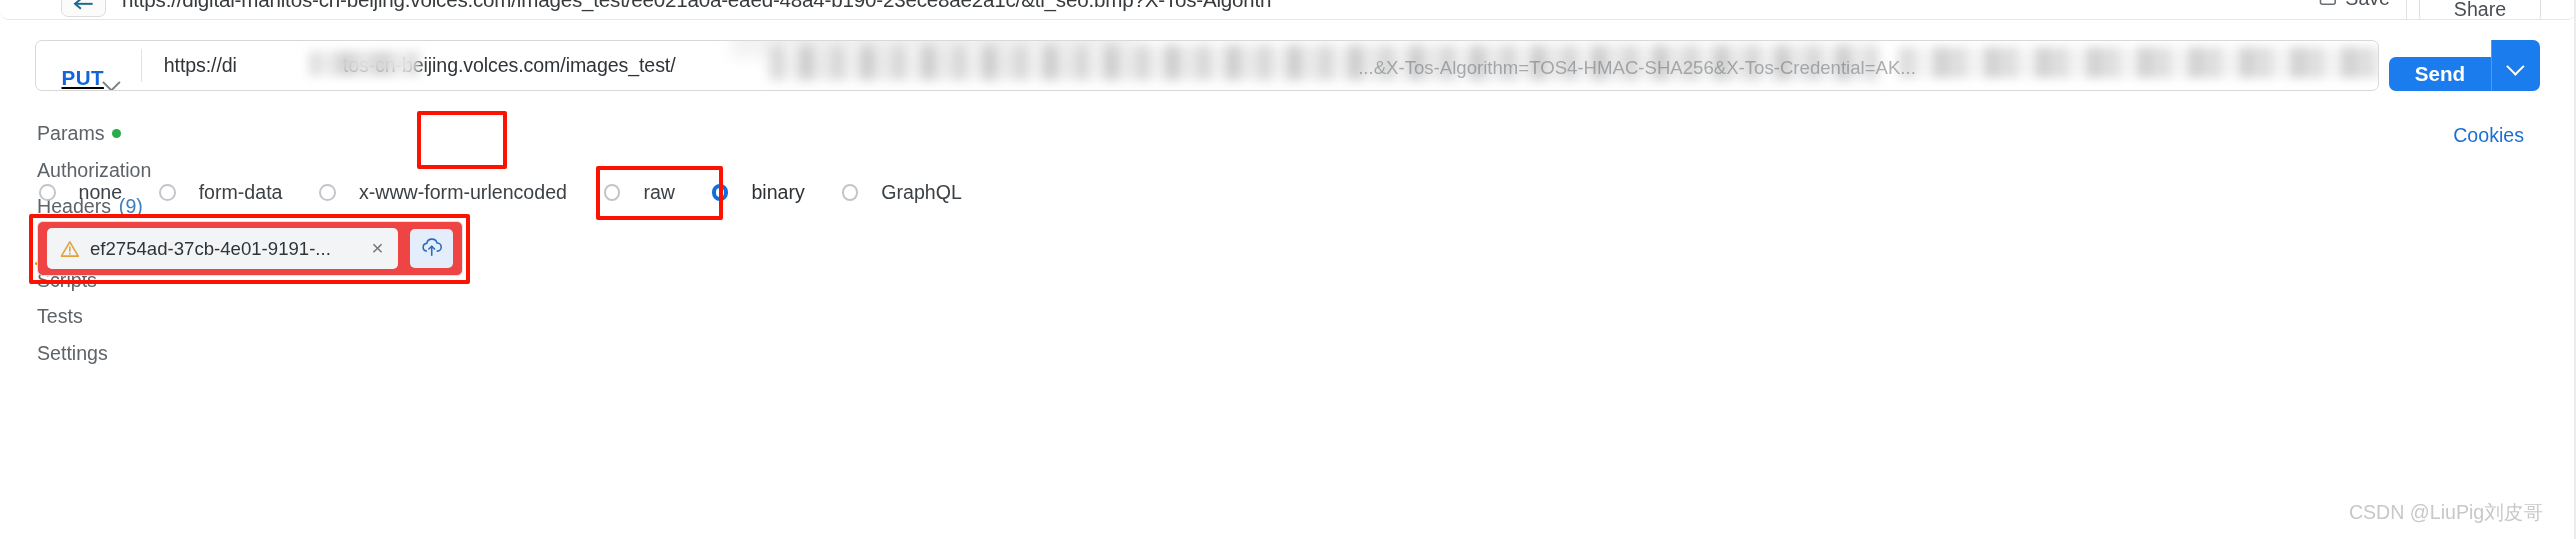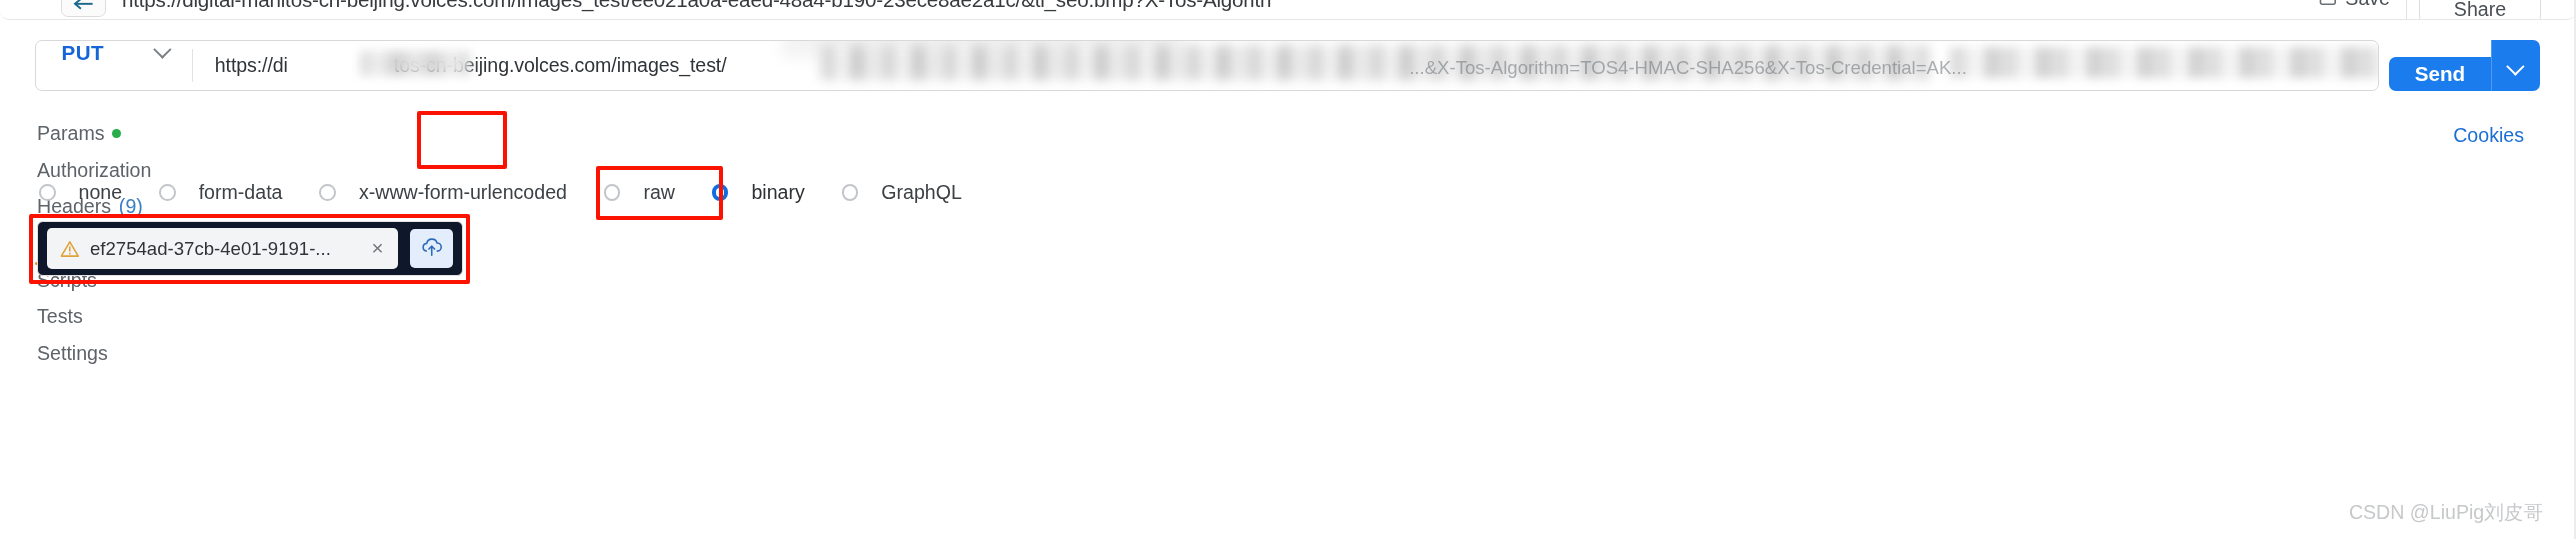--- a/index.html
+++ b/index.html
@@ -97,25 +97,25 @@
     height: 51px;
     border: 1px solid #d8d8d8;
     border-radius: 6.9px;
     background: #ffffff;
     display: flex;
     align-items: center;
     overflow: hidden;
   }
   .method-select {
     display: flex;
-    align-items: flex-start;
+    align-items: flex-end;
     height: 100%;
     padding: 0 21.6px 0 25.5px;
-    gap: 51px;
-    cursor: pointer;
+    cursor: pointer;
+    text-decoration: underline;
   }
   .method-label {
     font-size: 20.6px;
     font-weight: bold;
     color: #1565d8;
     letter-spacing: 0.4px;
   }
   .chev {
     width: 15.7px; height: 15.7px;
     position: relative;
@@ -299,21 +299,21 @@
   .radio-item.selected { color: #2d3134; }
 
   
   .body-panel {
     position: absolute;
     left: 37px; top: 221px;
     width: 426px;
     height: 55px;
     border: 1px solid #e3e3e3;
     border-radius: 5.9px;
-    background: #0f172a;
+    background: #ef4444;
     display: flex;
     align-items: center;
     padding: 0 8.8px;
     gap: 11.8px;
   }
   .file-chip {
     flex: 1;
     height: 41px;
     background: #f3f4f5;
     border-radius: 4.9px;

